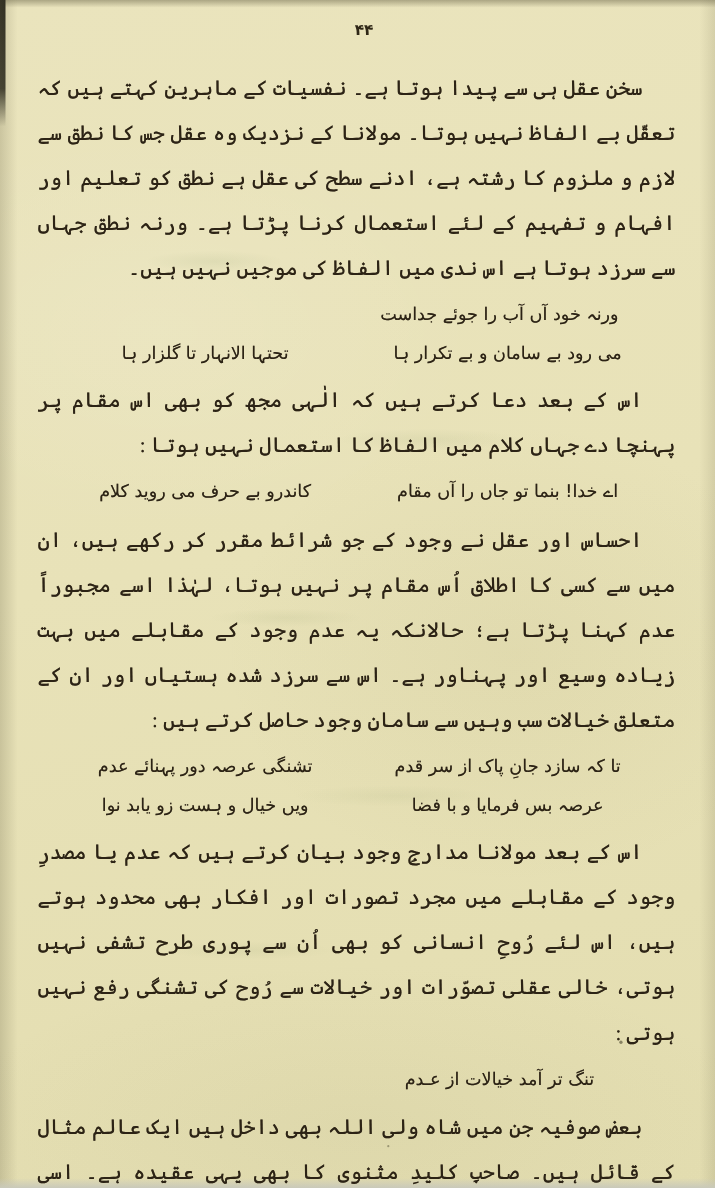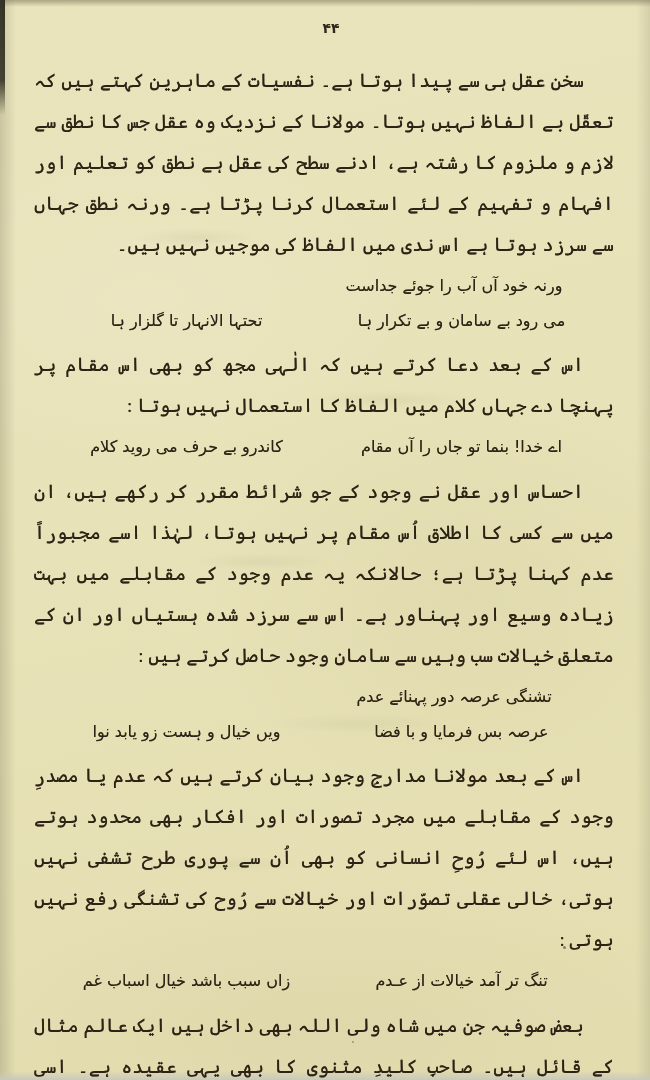--- a/index.html
+++ b/index.html
@@ -139,33 +139,33 @@
       <div class="verse-line">
         <span class="hemistich">اے خدا! بنما تو جاں را آں مقام</span>
         <span class="hemistich">کاندرو بے حرف می روید کلام</span>
       </div>
     </div>
 
     <p class="para">احساس اور عقل نے وجود کے جو شرائط مقرر کر رکھے ہیں، ان میں سے کسی کا اطلاق اُس مقام پر نہیں ہوتا، لہٰذا اسے مجبوراً عدم کہنا پڑتا ہے؛ حالانکہ یہ عدم وجود کے مقابلے میں بہت زیادہ وسیع اور پہناور ہے۔ اس سے سرزد شدہ ہستیاں اور ان کے متعلق خیالات سب وہیں سے سامانِ وجود حاصل کرتے ہیں :</p>
 
     <div class="couplet">
       <div class="verse-line">
+        <span class="hemistich">تا کہ سازد جانِ پاک از سر قدم</span>
         <span class="hemistich">تشنگی عرصہ دور پہنائے عدم</span>
       </div>
       <div class="verse-line">
         <span class="hemistich">عرصہ بس فرمایا و با فضا</span>
         <span class="hemistich">ویں خیال و ہست زو یابد نوا</span>
       </div>
     </div>
 
     <p class="para">اس کے بعد مولانا مدارجِ وجود بیان کرتے ہیں کہ عدم یا مصدرِ وجود کے مقابلے میں مجرد تصورات اور افکار بھی محدود ہوتے ہیں، اس لئے رُوحِ انسانی کو بھی اُن سے پوری طرح تشفی نہیں ہوتی، خالی عقلی تصوّرات اور خیالات سے رُوح کی تشنگی رفع نہیں ہوتی :</p>
 
     <div class="couplet">
       <div class="verse-line">
         <span class="hemistich">تنگ تر آمد خیالات از عـدم</span>
-        <span class="hemistich">زاں سبب باشد خیال اسباب غم</span>
       </div>
     </div>
 
     <p class="para">بعض صوفیہ جن میں شاہ ولی اللہ بھی داخل ہیں ایک عالم مثال کے قائل ہیں۔ صاحبِ کلیدِ مثنوی کا بھی یہی عقیدہ ہے۔ اسی عقیدے کے ماتحت انھوں نے اس شعر میں خیال کو عالم مثال سے وابستہ کیا ہے اور فرمایا ہے کہ عالم مثال</p>
 
   </div>
 </div>
 
 </body></html>

